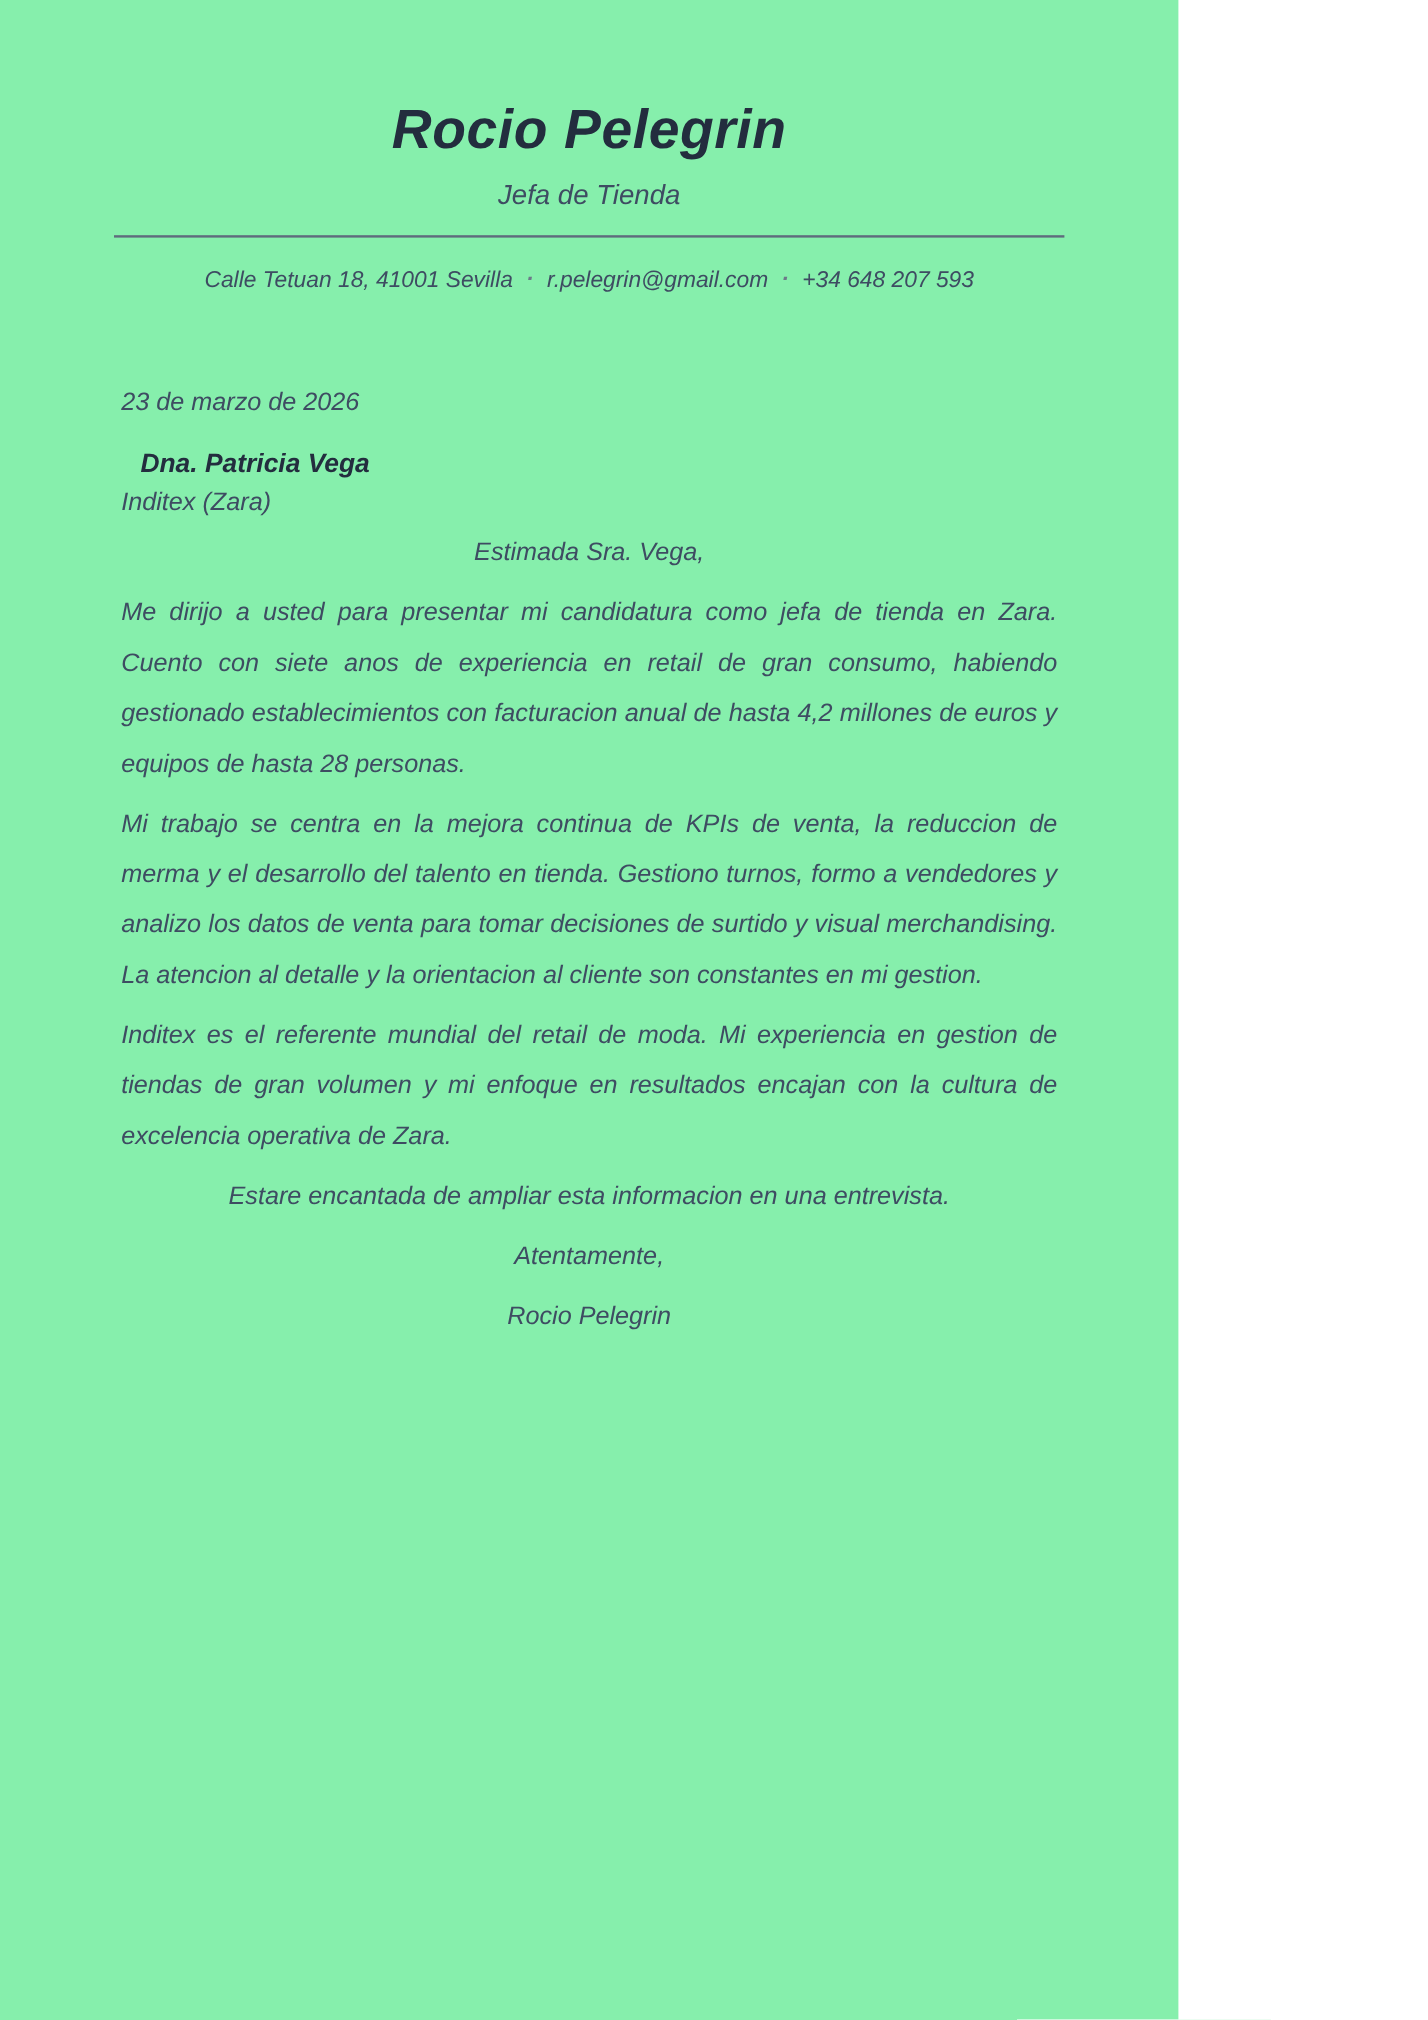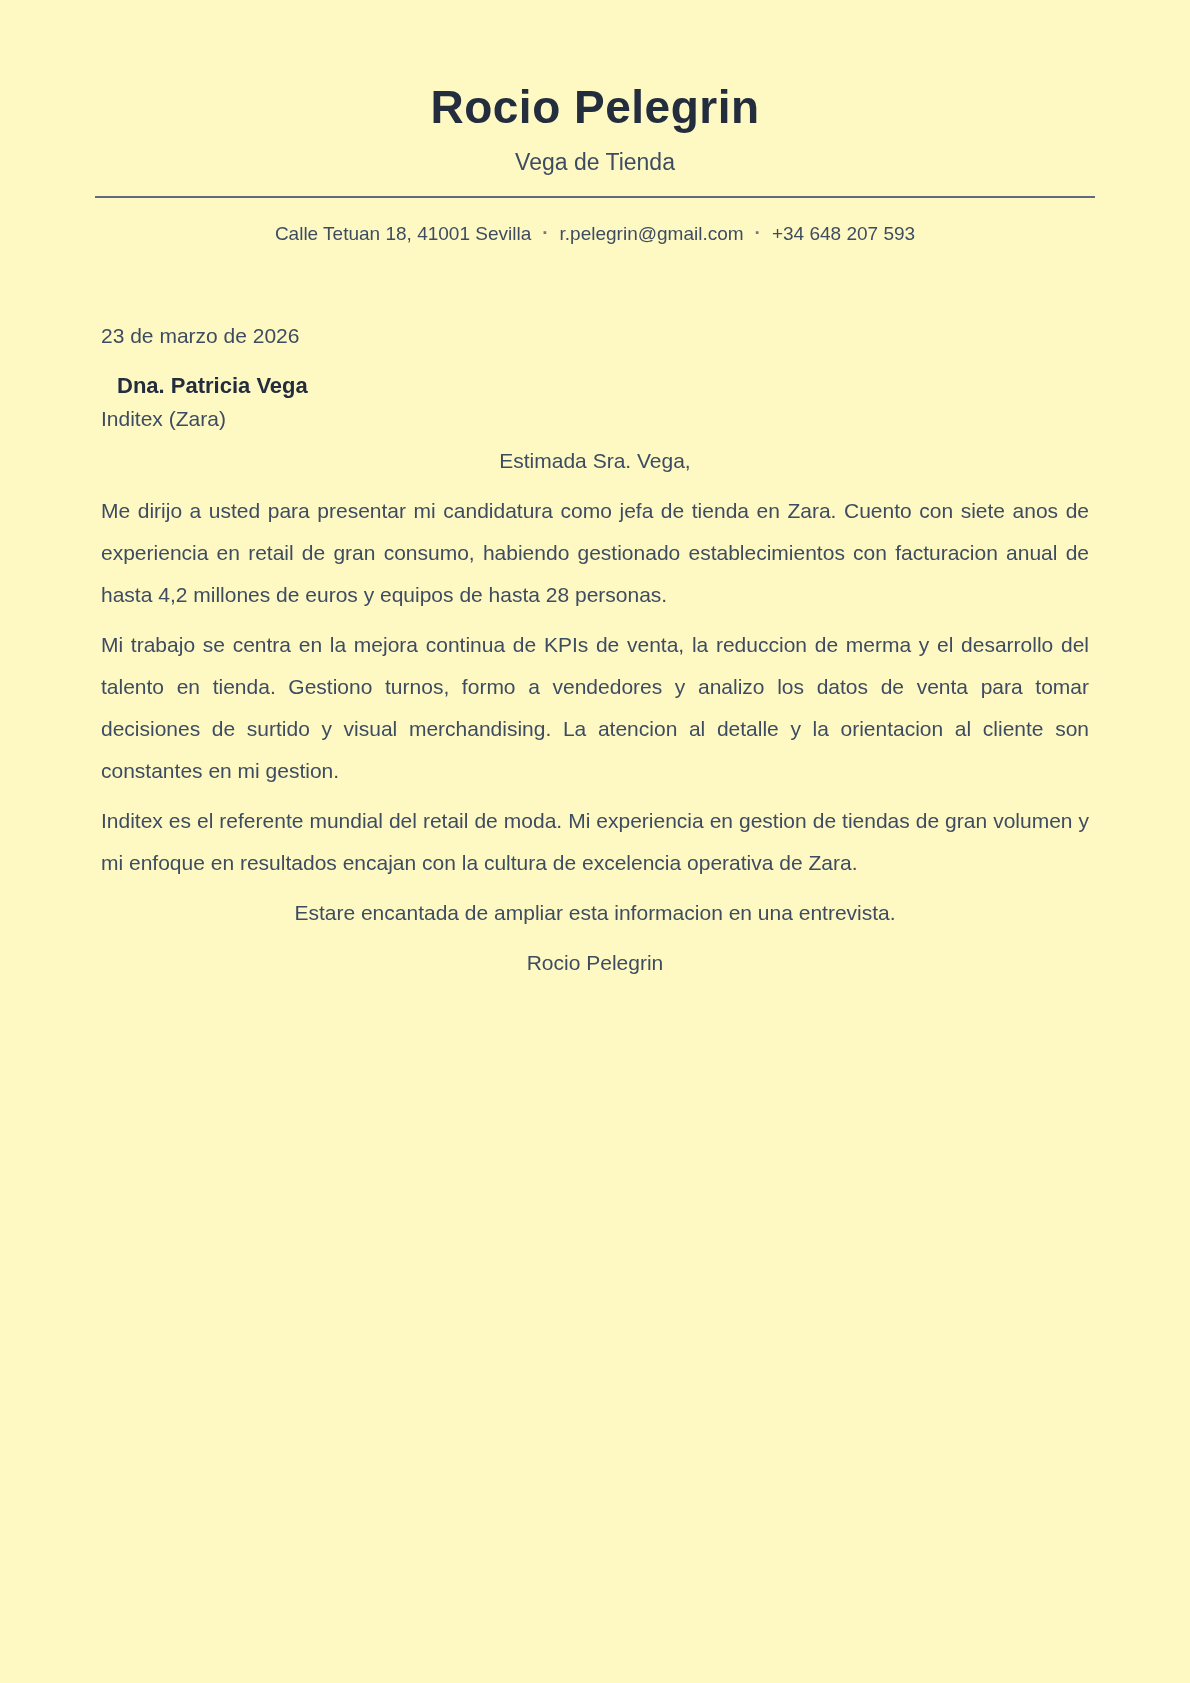--- a/index.html
+++ b/index.html
@@ -3,27 +3,28 @@
 <meta charset="utf-8">
 <title>Carta de presentacion</title>
 <style>
   html, body {
     margin: 0;
     padding: 0;
     background: #ffffff;
   }
   .page {
     position: relative;
-    width: 1190px;
+    width: 982px;
     height: 1683px;
-    background: #fef9c3;
+    background: #86efac;
     font-family: "Liberation Sans", sans-serif;
     color: #3e4c62;
     box-sizing: border-box;
     overflow: hidden;
+    font-style: italic;
   }
   
   .letter-header {
     text-align: center;
     padding-top: 84px;
   }
   .applicant-name {
     margin: 0;
     font-size: 46px;
     line-height: 46px;
@@ -91,36 +92,37 @@
     text-align: center;
   }
 </style>
 </head>
 <body>
 
 <div class="page">
 
   <header class="letter-header">
     <h1 class="applicant-name">Rocio Pelegrin</h1>
-    <div class="job-title">Vega de Tienda</div>
+    <div class="job-title">Jefa de Tienda</div>
     <hr class="header-divider">
     <div class="contact-row">
       <span>Calle Tetuan 18, 41001 Sevilla</span><span class="contact-sep">·</span><span>r.pelegrin@gmail.com</span><span class="contact-sep">·</span><span>+34 648 207 593</span>
     </div>
   </header>
 
   <main class="letter-main">
     <p class="date-line">23 de marzo de 2026</p>
 
     <p class="recipient-name">Dna. Patricia Vega</p>
     <p class="recipient-company">Inditex (Zara)</p>
 
     <p class="body-par salutation no-justify">Estimada Sra. Vega,</p>
 
     <p class="body-par">Me dirijo a usted para presentar mi candidatura como jefa de tienda en Zara. Cuento con siete anos de experiencia en retail de gran consumo, habiendo gestionado establecimientos con facturacion anual de hasta 4,2 millones de euros y equipos de hasta 28 personas.</p>
     <p class="body-par">Mi trabajo se centra en la mejora continua de KPIs de venta, la reduccion de merma y el desarrollo del talento en tienda. Gestiono turnos, formo a vendedores y analizo los datos de venta para tomar decisiones de surtido y visual merchandising. La atencion al detalle y la orientacion al cliente son constantes en mi gestion.</p>
     <p class="body-par">Inditex es el referente mundial del retail de moda. Mi experiencia en gestion de tiendas de gran volumen y mi enfoque en resultados encajan con la cultura de excelencia operativa de Zara.</p>
     <p class="body-par no-justify">Estare encantada de ampliar esta informacion en una entrevista.</p>
 
+    <p class="body-par no-justify">Atentamente,</p>
     <p class="body-par no-justify">Rocio Pelegrin</p>
   </main>
 
 </div>
 
 </body></html>

